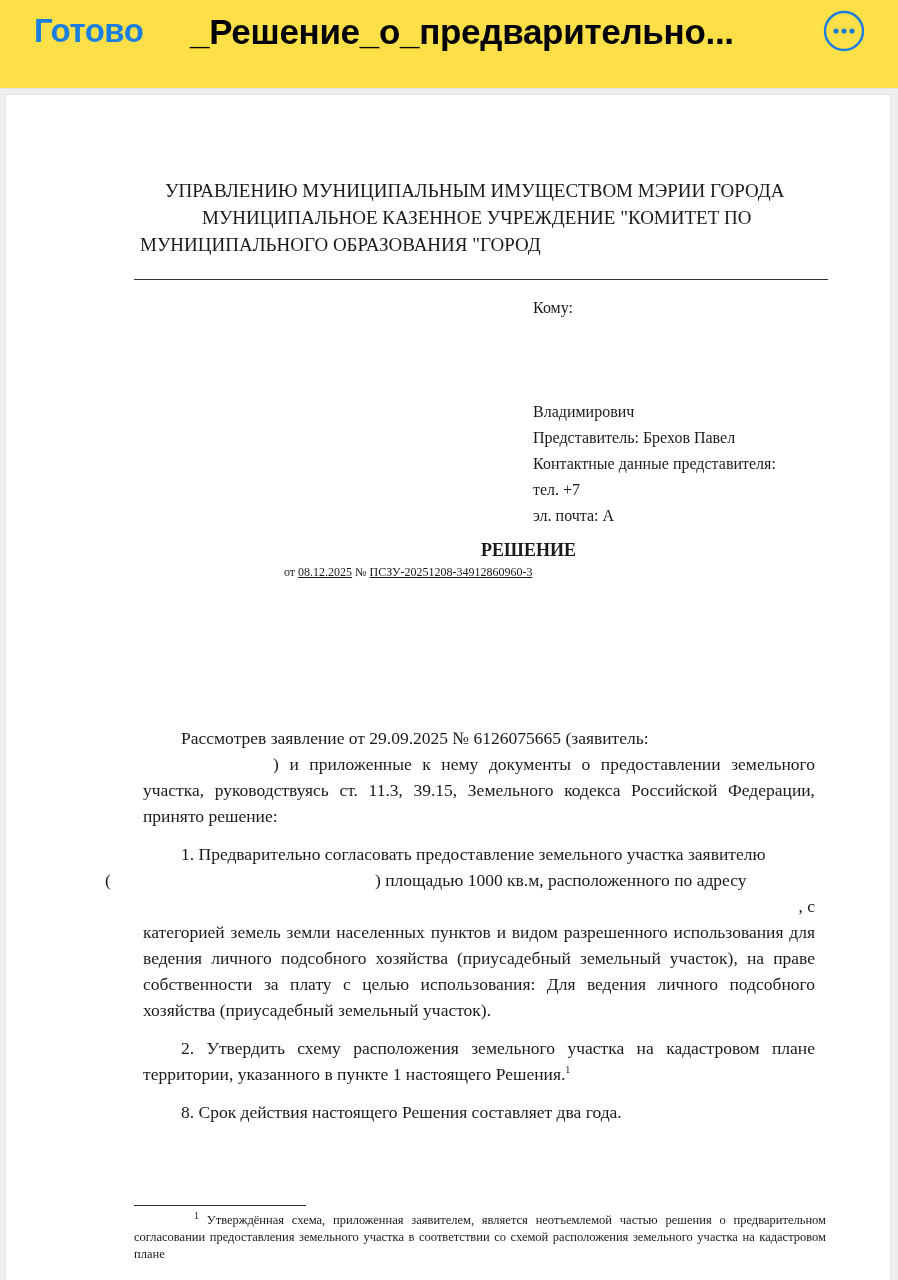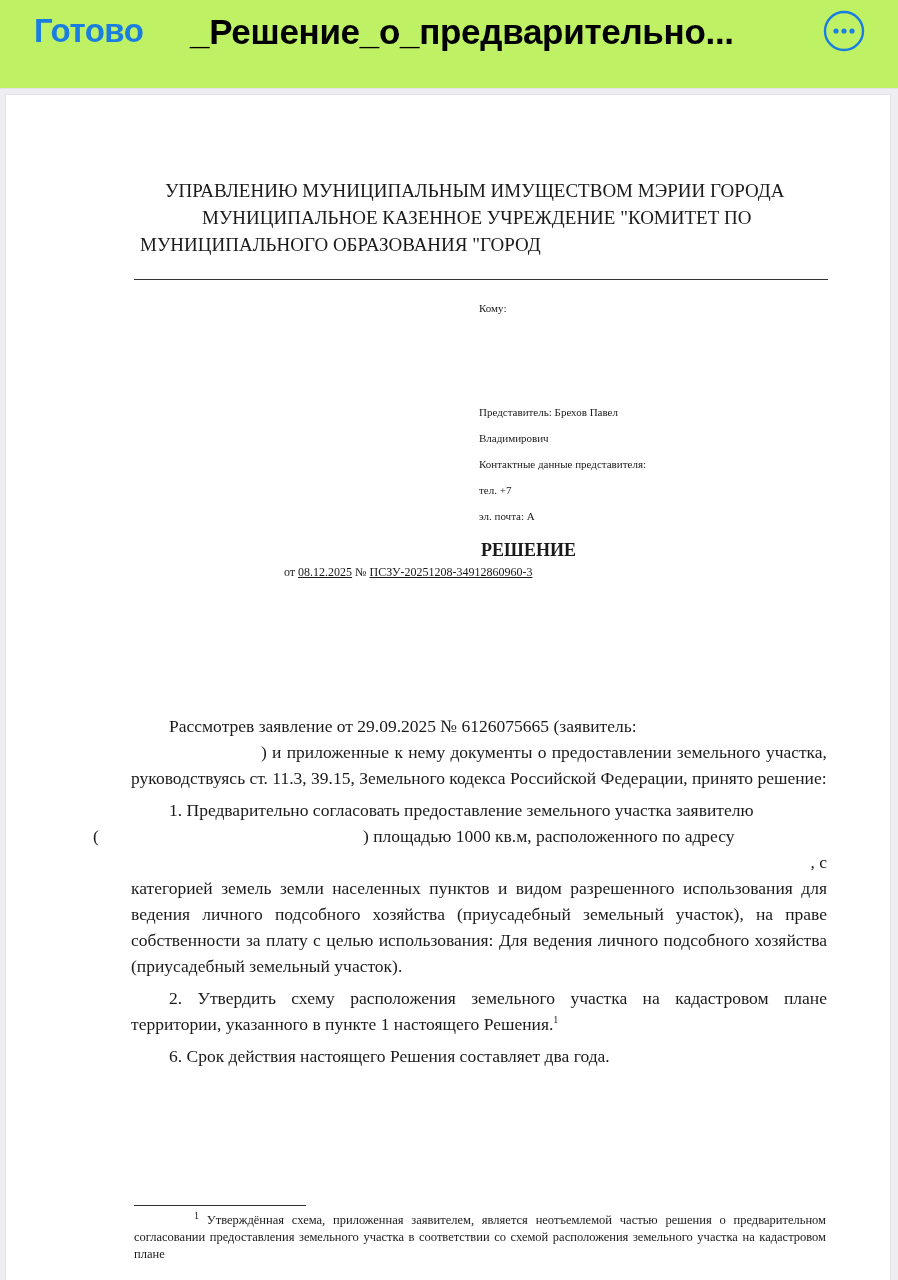--- a/index.html
+++ b/index.html
@@ -12,21 +12,21 @@
       background: #eeeef1;
       overflow: hidden;
       position: relative;
       font-family: "Liberation Sans", sans-serif;
     }
     .nav-bar {
       position: absolute;
       left: 0; top: 0;
       width: 898px;
       height: 88px;
-      background: #bef264;
+      background: #fde047;
       border-bottom: 1px solid #e2e2e6;
     }
     .done-button {
       position: absolute;
       left: 34px;
       top: 12px;
       font-size: 33px;
       font-weight: bold;
       color: #1a7ee0;
       letter-spacing: -0.5px;
@@ -76,23 +76,23 @@
     .header-rule {
       position: absolute;
       left: 128px;
       top: 184px;
       width: 694px;
       height: 0;
       border-top: 1.5px solid #333;
     }
     .recipient {
       position: absolute;
-      left: 473px;
+      left: 527px;
       top: 200px;
-      font-size: 11px;
+      font-size: 16px;
       line-height: 26px;
     }
     .recipient .gap { height: 78px; }
     .decision-title {
       position: absolute;
       left: 0;
       top: 445px;
       width: 1045px;
       text-align: center;
       font-size: 18px;
@@ -119,21 +119,21 @@
     .body-text {
       position: absolute;
       left: 125px;
       top: 618px;
       width: 696px;
       font-size: 17.5px;
       line-height: 26px;
       text-align: justify;
     }
     .body-text p {
-      margin: 0;
+      margin: 12px;
       text-indent: 38px;
     }
     .body-text p.item { margin-top: 6px; }
     .body-text .blank-line { display: block; text-align: right; text-indent: 0; }
     sup { font-size: 10px; vertical-align: super; line-height: 0; }
     .footnote-rule {
       position: absolute;
       left: 128px;
       top: 1110px;
       width: 172px;
@@ -170,35 +170,35 @@
   <div class="org-header">
     <span class="org-line org-line-2">УПРАВЛЕНИЮ МУНИЦИПАЛЬНЫМ ИМУЩЕСТВОМ МЭРИИ ГОРОДА</span>
     <span class="org-line org-line-1">МУНИЦИПАЛЬНОЕ КАЗЕННОЕ УЧРЕЖДЕНИЕ "КОМИТЕТ ПО</span>
     <span class="org-line org-line-3">МУНИЦИПАЛЬНОГО ОБРАЗОВАНИЯ "ГОРОД</span>
   </div>
   <div class="header-rule"></div>
 
   <div class="recipient">
     <div>Кому:</div>
     <div class="gap"></div>
+    <div>Владимирович</div>
     <div>Представитель: Брехов Павел</div>
-    <div>Владимирович</div>
     <div>Контактные данные представителя:</div>
     <div>тел. +7</div>
     <div>эл. почта: А</div>
   </div>
 
   <div class="decision-title">РЕШЕНИЕ</div>
   <div class="decision-meta"><span>от </span><span class="u">08.12.2025</span><span> № </span><span class="u">ПСЗУ-20251208-34912860960-3</span></div>
 
 
   <div class="body-text">
     <p><span>Рассмотрев заявление от 29.09.2025 № 6126075665 (заявитель:</span><br><span style="padding-left:130px"></span><span>) и приложенные к нему документы о предоставлении земельного участка, руководствуясь ст. 11.3, 39.15, Земельного кодекса Российской Федерации, принято решение:</span></p>
     <p class="item"><span>1. Предварительно согласовать предоставление земельного участка заявителю</span><br><span style="display:inline-block;text-indent:0;margin-left:-38px;width:270px">(</span><span>) площадью 1000 кв.м, расположенного по адресу</span><span class="blank-line">, с</span><span style="display:block;text-indent:0">категорией земель земли населенных пунктов и видом разрешенного использования для ведения личного подсобного хозяйства (приусадебный земельный участок), на праве собственности за плату с целью использования: Для ведения личного подсобного хозяйства (приусадебный земельный участок).</span></p>
     <p class="item"><span>2. Утвердить схему расположения земельного участка на кадастровом плане территории, указанного в пункте 1 настоящего Решения.</span><sup>1</sup></p>
-    <p class="item">6. Срок действия настоящего Решения составляет два года.</p>
+    <p class="item">8. Срок действия настоящего Решения составляет два года.</p>
   </div>
 
   <div class="footnote-rule"></div>
   <div class="footnote">
     <span class="first"><sup>1</sup> <span>Утверждённая схема, приложенная заявителем, является неотъемлемой частью решения о предварительном согласовании предоставления земельного участка в соответствии со схемой расположения земельного участка на кадастровом плане</span></span>
   </div>
 </div>
 
 </body></html>

